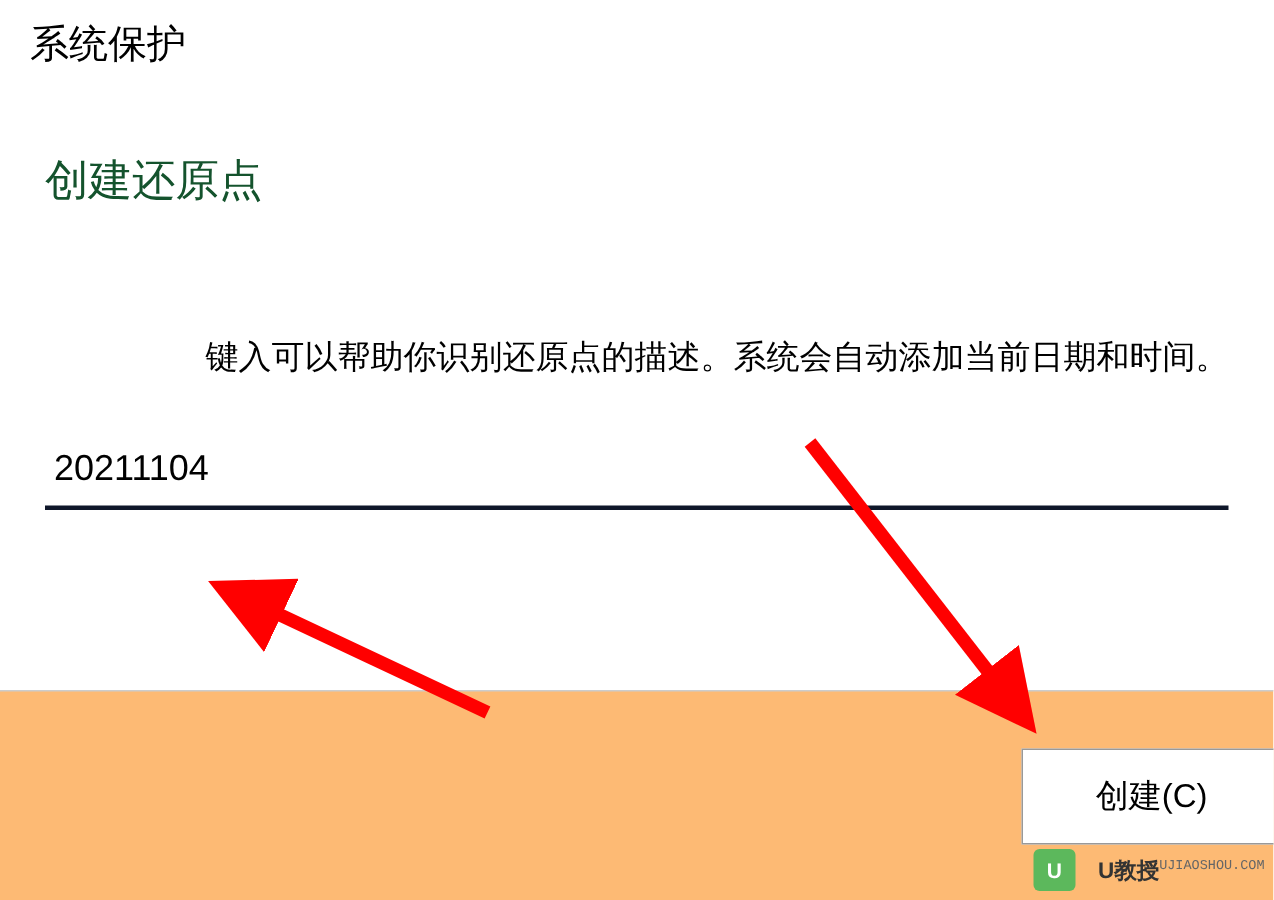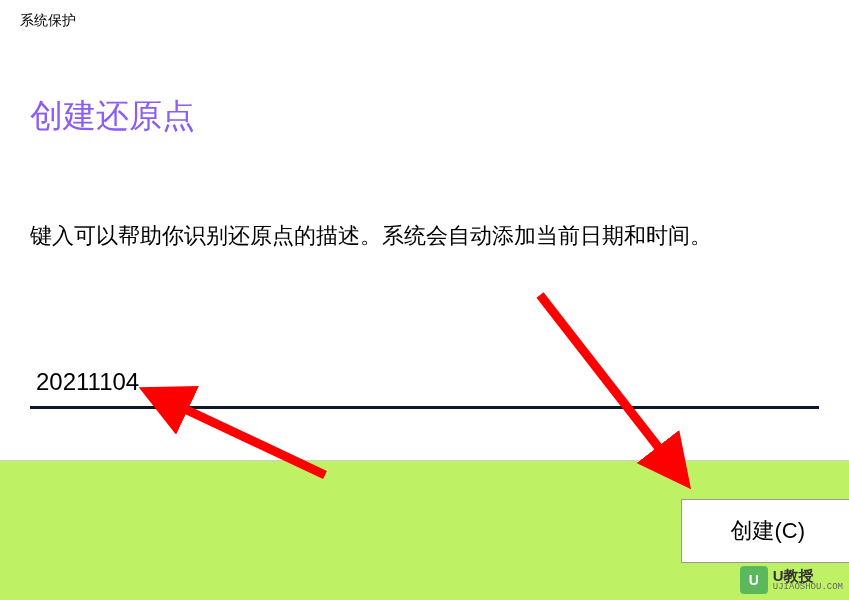--- a/index.html
+++ b/index.html
@@ -15,39 +15,40 @@
       position: relative;
       overflow: hidden;
     }
     .dialog {
       width: 100%;
       height: 100%;
       position: relative;
     }
     .title-bar {
       padding: 12px 20px;
-      font-size: 14px;
+      font-size: 26px;
       color: #000;
       font-family: Liberation Mono, monospace;
     }
     .content-area {
       padding: 20px 30px 0 30px;
     }
     .heading {
-      color: #8b5cf6;
-      font-size: 33px;
+      color: #14532d;
+      font-size: 29px;
       font-weight: 400;
-      margin-top: 32px;
+      margin-top: 22px;
       margin-bottom: 80px;
     }
     .description {
       font-size: 22px;
       color: #000;
       line-height: 1.5;
-      margin-bottom: 105px;
+      margin-bottom: 34px;
+      text-align: right;
     }
     .input-wrapper {
       margin: 0 0 0 0;
     }
     .text-input {
       width: 100%;
       height: 52px;
       border: none;
       border-bottom: 3px solid #0f172a;
       font-size: 24px;
@@ -56,21 +57,21 @@
       font-family: inherit;
       color: #000;
     }
     .button-area {
       position: absolute;
       bottom: 0;
       left: 0;
       right: 0;
       height: 140px;
       border-top: 1px solid #ccc;
-      background: #bef264;
+      background: #fdba74;
       display: flex;
       justify-content: flex-end;
       align-items: center;
       padding-right: 10px;
     }
     .create-button {
       background: #fff;
       border: 1px solid #999;
       padding: 16px 48px;
       font-size: 22px;
@@ -95,22 +96,23 @@
       border-radius: 4px;
       display: flex;
       align-items: center;
       justify-content: center;
       color: #fff;
       font-size: 14px;
       font-weight: bold;
     }
     .watermark-text {
       display: flex;
-      flex-direction: column;
+      flex-direction: row;
       line-height: 1;
+      margin-left: 10px;
     }
     .watermark-main {
       font-size: 15px;
       font-weight: bold;
       color: #333;
     }
     .watermark-sub {
       font-size: 9px;
       color: #666;
       font-family: Liberation Mono, monospace;

